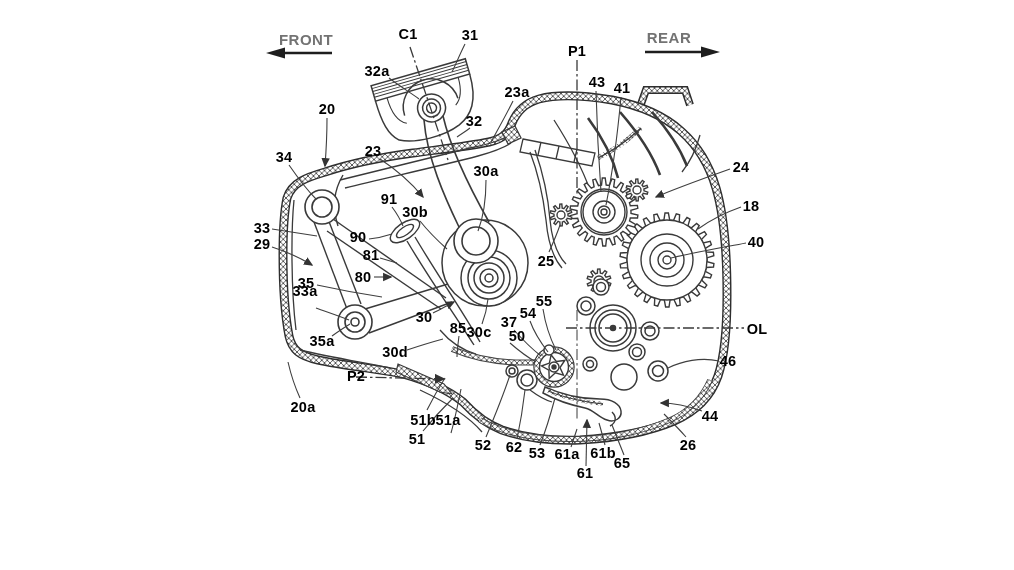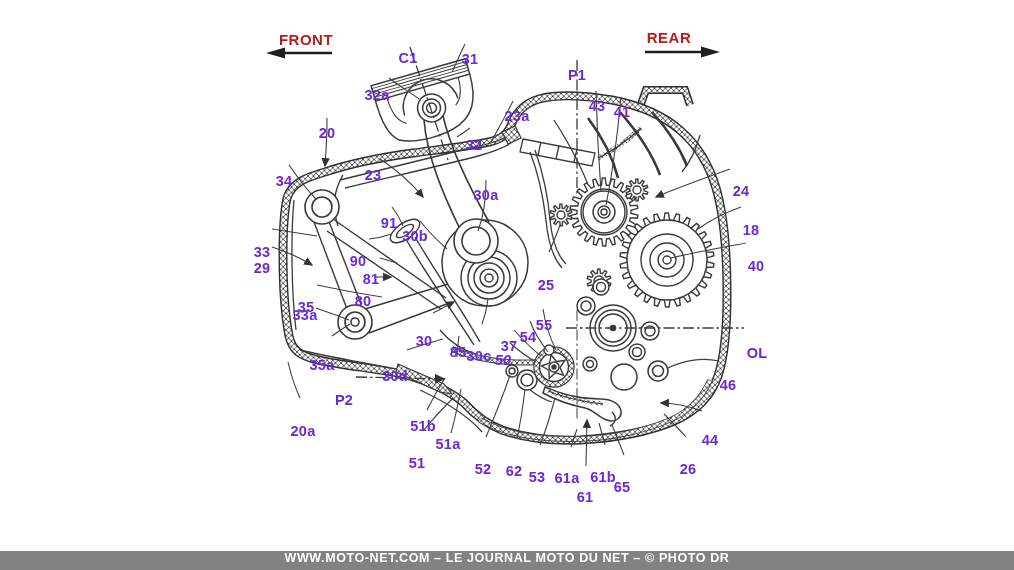--- a/index.html
+++ b/index.html
@@ -1,23 +1,23 @@
 <!DOCTYPE html>
 <html><head>
 <meta charset="utf-8">
 <style>
   html,body{margin:0;padding:0;background:#fff;}
   #stage{position:relative;width:1014px;height:570px;background:#fff;overflow:hidden;
          font-family:"Liberation Sans",sans-serif;}
   #drawing{position:absolute;left:0;top:0;}
   #label-layer{position:absolute;left:0;top:0;width:1014px;height:551px;pointer-events:none;}
   .plabel{position:absolute;transform:translate(-50%,-50%);font:700 14.5px "Liberation Sans",sans-serif;
-          color:#6d28d9;white-space:nowrap;letter-spacing:.2px;margin-top:24px;}
+          color:#000000;white-space:nowrap;letter-spacing:.2px;}
   .dirlabel{position:absolute;transform:translate(-50%,-50%);font:700 15px "Liberation Sans",sans-serif;
-          color:#b91c1c;letter-spacing:.5px;}
+          color:#737373;letter-spacing:.5px;}
   #footer-bar{position:absolute;left:0;bottom:0;width:100%;height:19px;line-height:19px;
           text-align:center;font:700 12.5px "Liberation Sans",sans-serif;letter-spacing:.6px;}
   svg path,svg circle,svg ellipse,svg line{vector-effect:none;}
 </style>
 </head>
 <body>
 
 <div id="stage">
 
   <svg id="drawing" width="1014" height="551" viewBox="0 0 1014 551">
@@ -304,37 +304,34 @@
       <div class="plabel" style="left: 363px; top: 277px;">80</div>
       <div class="plabel" style="left: 546px; top: 261px;">25</div>
       <div class="plabel" style="left: 306px; top: 283px;">35</div>
       <div class="plabel" style="left: 305px; top: 291px;">33a</div>
       <div class="plabel" style="left: 424px; top: 317px;">30</div>
       <div class="plabel" style="left: 544px; top: 301px;">55</div>
       <div class="plabel" style="left: 528px; top: 313px;">54</div>
       <div class="plabel" style="left: 509px; top: 322px;">37</div>
       <div class="plabel" style="left: 458px; top: 328px;">85</div>
       <div class="plabel" style="left: 479px; top: 332px;">30c</div>
-      <div class="plabel" style="left: 503px; top: 336px; font-style: italic;">50</div>
+      <div class="plabel" style="left: 517px; top: 336px;">50</div>
       <div class="plabel" style="left: 757px; top: 329px;">OL</div>
       <div class="plabel" style="left: 322px; top: 341px;">35a</div>
       <div class="plabel" style="left: 395px; top: 352px; text-align: center;">30d</div>
       <div class="plabel" style="left: 728px; top: 361px;">46</div>
-      <div class="plabel" style="left: 344px; top: 376px;">P2</div>
+      <div class="plabel" style="left: 356px; top: 376px;">P2</div>
       <div class="plabel" style="left: 303px; top: 407px;">20a</div>
       <div class="plabel" style="left: 710px; top: 416px;">44</div>
-      <div class="plabel" style="left: 423px; top: 402px;">51b</div>
+      <div class="plabel" style="left: 423px; top: 420px;">51b</div>
       <div class="plabel" style="left: 417px; top: 439px;">51</div>
       <div class="plabel" style="left: 448px; top: 420px;">51a</div>
       <div class="plabel" style="left: 483px; top: 445px;">52</div>
       <div class="plabel" style="left: 514px; top: 447px;">62</div>
       <div class="plabel" style="left: 688px; top: 445px;">26</div>
       <div class="plabel" style="left: 537px; top: 453px;">53</div>
       <div class="plabel" style="left: 567px; top: 454px;">61a</div>
       <div class="plabel" style="left: 603px; top: 453px;">61b</div>
       <div class="plabel" style="left: 622px; top: 463px;">65</div>
       <div class="plabel" style="left: 585px; top: 473px;">61</div>
     </div>
 
-  <div id="footer-bar" style="background: rgb(130, 130, 130); color: rgb(255, 255, 255);">
-    <span>WWW.MOTO-NET.COM – LE JOURNAL MOTO DU NET – © PHOTO DR</span>
-  </div>
 </div>
 
 </body></html>

